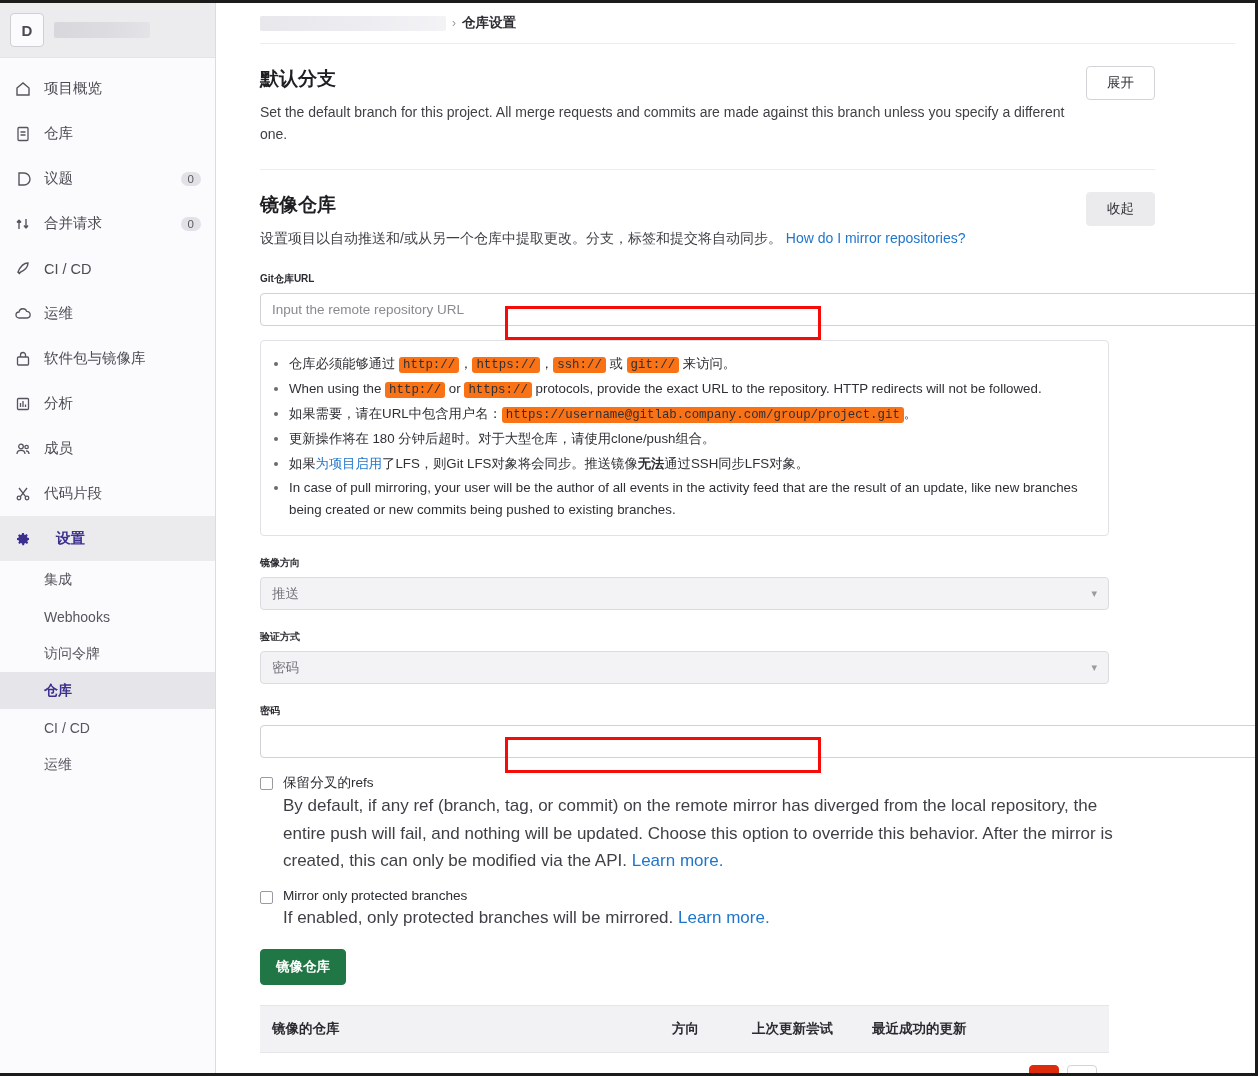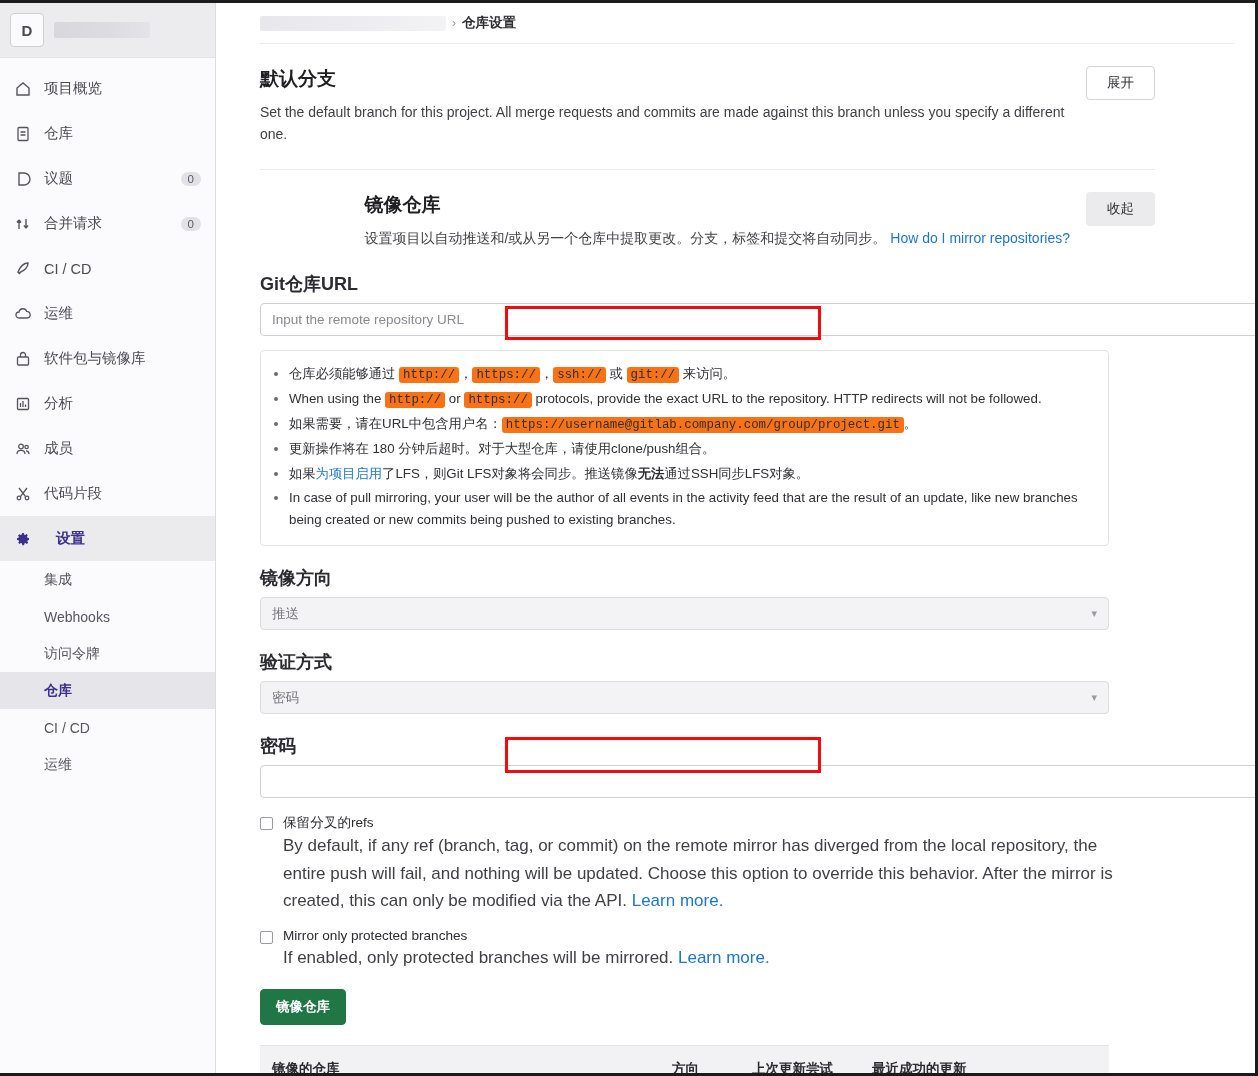--- a/index.html
+++ b/index.html
@@ -130,21 +130,21 @@
   .crumb-sep { color: #9a9aa2; font-size: 12px; }
   .crumb-cur { color: #2d2d33; font-weight: 600; font-size: 13.5px; }
   .crumb-rule {
     margin-left: 44px; margin-right: 20px;
     border-bottom: 1px solid #ededf0;
   }
 
   .content { padding: 22px 100px 0 44px; }
   .sec-head {
     display: flex;
-    justify-content: flex-end;
+    justify-content: space-between;
     align-items: flex-start;
   }
   .sec-title {
     font-size: 19px;
     font-weight: 700;
     color: #1f1f23;
     margin: 0 0 10px 0;
   }
   .sec-desc {
     font-size: 14px;
@@ -162,21 +162,21 @@
     background: #fff;
     cursor: pointer;
     white-space: nowrap;
     margin-left: 16px;
   }
   .btn-toggle.gray { background: #ebebee; border-color: #ebebee; }
   .divider { border-bottom: 1px solid #ededf0; margin: 24px 0 22px 0; }
   .link { color: #1f75cb; text-decoration: none; }
 
   .field-label {
-    font-size: 18px;
+    font-size: 10px;
     font-weight: 700;
     color: #2b2b31;
     margin-bottom: 7px;
     display: block;
   }
   .txt-input {
     width: 1019px;
     height: 33px;
     border: 1px solid #d0d0d6;
     border-radius: 4px;

